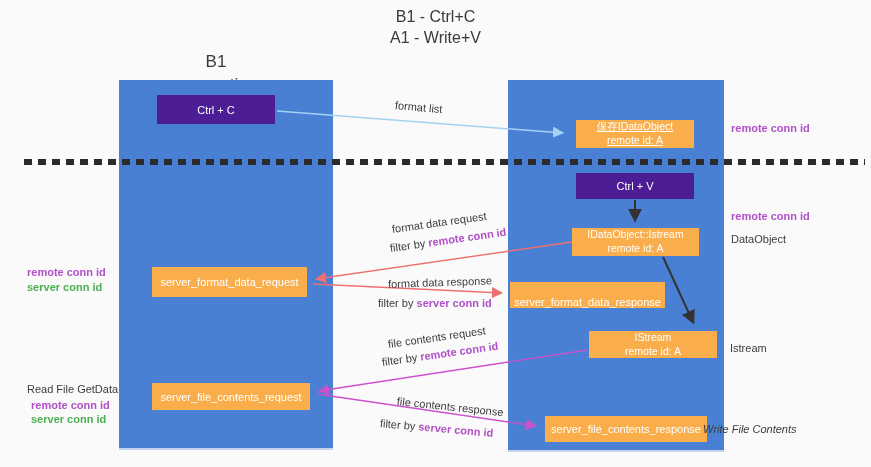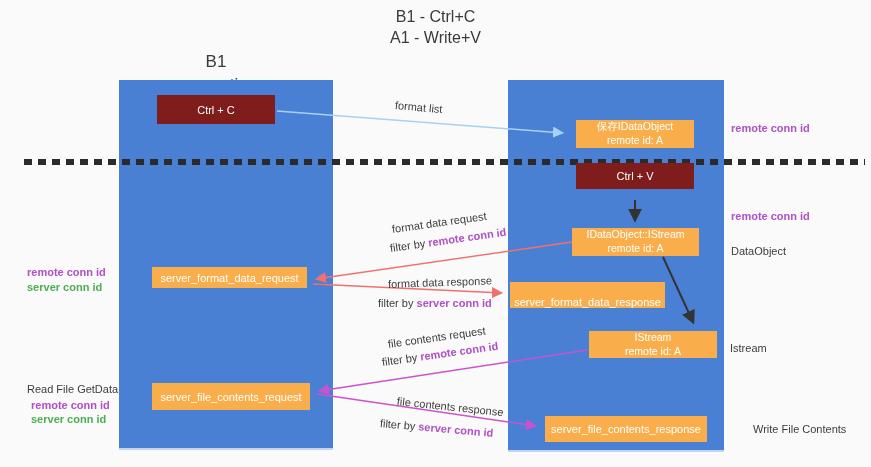--- a/index.html
+++ b/index.html
@@ -13,29 +13,29 @@
 
   .column{position:absolute;background:#4a80d4;border-bottom:2px solid #c5d3f2;}
   .column.left{left:119px;top:80px;width:214px;height:368px;}
   .column.right{left:508px;top:80px;width:216px;height:370px;}
 
   .dashed{position:absolute;left:24px;right:6px;top:159px;height:6px;
           background:repeating-linear-gradient(to right,#2b2b2b 0 8px,transparent 8px 14px);}
 
   .box{position:absolute;display:flex;align-items:center;justify-content:center;
        color:#ffffff;font-size:11px;text-align:center;box-sizing:border-box;}
-  .box.green{background:#7f1d1d;}
+  .box.green{background:#4c1d95;}
   .box.orange{background:#f9ae4b;}
   .box.two-line{flex-direction:column;font-size:10.5px;line-height:1.3;}
 
   .b-ctrl-c{left:157px;top:95px;width:118px;height:29px;}
-  .b-save{left:576px;top:120px;width:118px;height:28px;}
-  .b-ctrl-v{left:576px;top:163px;width:118px;height:26px;}
+  .b-save{left:576px;top:120px;width:118px;height:28px;text-decoration:underline;}
+  .b-ctrl-v{left:576px;top:173px;width:118px;height:26px;}
   .b-getdata{left:572px;top:228px;width:127px;height:28px;}
-  .b-fmt-req{left:152px;top:267px;width:155px;height:21px;}
+  .b-fmt-req{left:152px;top:267px;width:155px;height:30px;}
   .b-fmt-resp{left:510px;top:282px;width:155px;height:26px;align-items:flex-end;}
   .b-istream{left:589px;top:331px;width:128px;height:27px;}
   .b-file-req{left:152px;top:383px;width:158px;height:27px;}
   .b-file-resp{left:545px;top:416px;width:162px;height:26px;}
 
   .mlabel{position:absolute;font-size:11px;white-space:nowrap;}
   .dark{color:#3c3c3c;font-weight:normal;}
   .purple{color:#b050c8;font-weight:bold;}
   .greentext{color:#4caf50;font-weight:bold;}
 
@@ -98,21 +98,21 @@
   <div class="box orange two-line b-save">
     <span>保存IDataObject</span>
     <span>remote id: A</span>
   </div>
 
   <div class="box green b-ctrl-v">
     <span>Ctrl + V</span>
   </div>
 
   <div class="box orange two-line b-getdata">
-    <span>IDataObject::IStream</span>
+    <span>IDataObject::Istream</span>
     <span>remote id: A</span>
   </div>
 
   <div class="box orange b-fmt-req">
     <span>server_format_data_request</span>
   </div>
 
   <div class="box orange b-fmt-resp">
     <span>server_format_data_response</span>
   </div>
@@ -139,23 +139,23 @@
   <div class="alabel" style="left:378px;top:297px;"><span>filter by </span><span class="purple">server conn id</span></div>
 
   <div class="alabel r-neg8" style="left:388px;top:338px;">file contents request</div>
   <div class="alabel r-neg8" style="left:382px;top:356px;"><span>filter by </span><span class="purple">remote conn id</span></div>
 
   <div class="alabel r-pos6" style="left:397px;top:395px;">file contents response</div>
   <div class="alabel r-pos5" style="left:380px;top:417px;"><span>filter by </span><span class="purple">server conn id</span></div>
 
   <div class="mlabel purple" style="left:731px;top:122px;">remote conn id</div>
   <div class="mlabel purple" style="left:731px;top:210px;">remote conn id</div>
-  <div class="mlabel dark" style="left:731px;top:245px;text-align:right;">DataObject</div>
+  <div class="mlabel dark" style="left:731px;top:233px;text-align:right;">DataObject</div>
   <div class="mlabel dark" style="left:730px;top:342px;">Istream</div>
-  <div class="mlabel dark" style="left:753px;top:423px;">Write File Contents</div>
+  <div class="mlabel dark" style="left:703px;top:423px;font-style:italic;">Write File Contents</div>
 
   <div class="mlabel purple" style="left:27px;top:266px;">remote conn id</div>
   <div class="mlabel greentext" style="left:27px;top:281px;">server conn id</div>
   <div class="mlabel dark" style="left:27px;top:383px;">Read File GetData</div>
   <div class="mlabel purple" style="left:31px;top:399px;">remote conn id</div>
   <div class="mlabel greentext" style="left:31px;top:413px;">server conn id</div>
 
 </div>
 
 </body></html>

